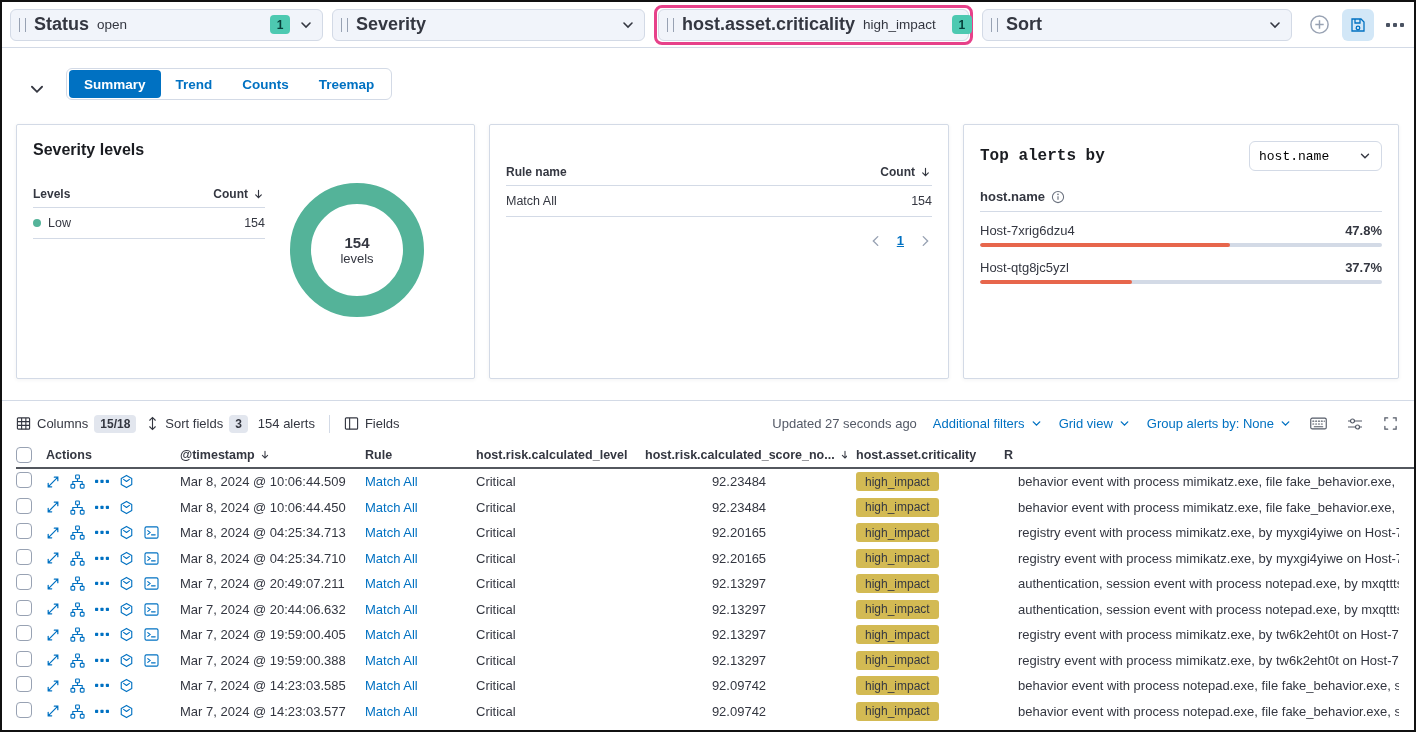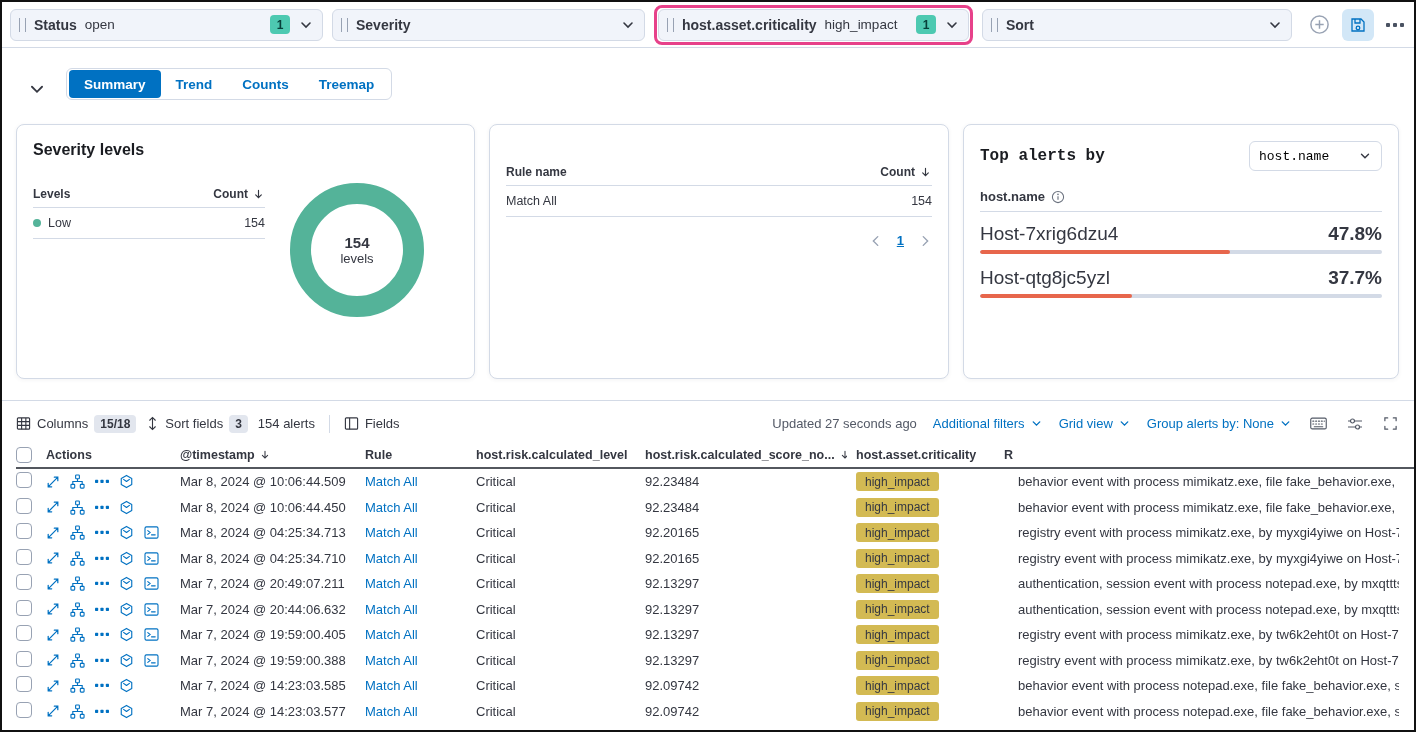--- a/index.html
+++ b/index.html
@@ -18,38 +18,38 @@
 
   
   .filter-bar { display:flex; align-items:center; height:46px; padding:0 8px; border-bottom:1px solid #d3dae6; gap:9px; }
   .pill {
     display:flex; align-items:center; width:319px; height:32px;
     border:1px solid #d3dae6; border-radius:6px; background:#f1f4fa; padding:0 8px; gap:8px;
   }
   .pink-wrap { border:3px solid #e7418a; border-radius:8px; padding:1px; display:flex; }
   .pink-wrap .pill { width:311px; }
   .drag { width:7px; height:14px; border-left:1.5px solid #98a2b3; border-right:1.5px solid #98a2b3; flex:0 0 auto; }
-  .pill .flabel { font-weight:700; font-size:14px; color:#343741; white-space:nowrap; }
+  .pill .flabel { font-weight:700; font-size:18px; color:#343741; white-space:nowrap; }
   .pill .fvalue { font-size:13.5px; color:#343741; white-space:nowrap; }
   .pill .spacer { flex:1; }
   .count-badge { background:#4dc9b1; color:#07403a; font-weight:700; font-size:12px; border-radius:4px; min-width:20px; height:19px; display:flex; align-items:center; justify-content:center; padding:0 5px; }
   .chev { color:#343741; flex:0 0 auto; }
   .bar-icons { display:flex; align-items:center; gap:10px; margin-left:6px; }
   .icon-btn { background:none; border:none; cursor:pointer; padding:2px; display:flex; align-items:center; }
   .save-btn { background:#d2e7f7; border-radius:6px; width:32px; height:32px; display:flex; align-items:center; justify-content:center; border:none; cursor:pointer; }
 
   
   .tabs-row { display:flex; align-items:flex-end; gap:18px; margin:20px 14px 0 24px; }
   .tab-group { display:flex; border:1px solid #d3dae6; border-radius:6px; background:#fff; height:32px; align-items:center; padding:0 2px; }
   .tab { border:none; background:none; cursor:pointer; font-family:inherit; font-size:13.5px; font-weight:600; color:#0071c2; padding:0 15px; height:28px; border-radius:4px; }
   .tab.selected { background:#0071c2; color:#fff; font-weight:700; }
 
   
   .cards-row { display:flex; gap:14px; margin:24px 14px 0 14px; }
-  .card { border:1px solid #d3dae6; border-radius:8px; background:#fff; box-shadow:0 1px 4px rgba(52,55,65,.06); height:255px; padding:16px; position:relative; }
+  .card { border:1px solid #d3dae6; border-radius:2px; background:#fff; box-shadow:0 1px 4px rgba(52,55,65,.06); height:255px; padding:16px; position:relative; }
   .card h3 { font-size:16px; font-weight:700; color:#1a1c21; }
   .card-1 { width:459px; display:flex; }
   .card-2 { width:460px; }
   .card-3 { width:436px; }
 
   .sev-left { width:232px; }
   .mini-head { display:flex; justify-content:space-between; font-size:12px; font-weight:700; padding:10px 0 6px; border-bottom:1px solid #d3dae6; margin-top:18px; }
   .card-2 .mini-head { margin-top:14px; }
   .mini-row { display:flex; justify-content:space-between; align-items:center; font-size:12.5px; padding:8px 0; border-bottom:1px solid #d3dae6; }
   .dot { width:8px; height:8px; border-radius:50%; background:#54b399; display:inline-block; margin-right:7px; }
@@ -61,21 +61,21 @@
   .donut .dl { font-size:13px; color:#343741; }
 
   .pagination { display:flex; justify-content:flex-end; align-items:center; gap:14px; margin-top:16px; }
   .page-num { color:#0071c2; font-weight:700; text-decoration:underline; font-size:13px; cursor:pointer; background:none; border:none; font-family:inherit; }
   .page-arrow { color:#98a2b3; background:none; border:none; cursor:pointer; }
 
   .card3-head { display:flex; align-items:center; justify-content:space-between;font-family:Liberation Mono, monospace; }
   .select-box { display:flex; align-items:center; justify-content:space-between; width:133px; height:30px; border:1px solid #d3dae6; border-radius:6px; background:#fff; padding:0 9px; font-size:13px; cursor:pointer; font-family:inherit; }
   .field-head { display:flex; align-items:center; gap:6px; font-size:13px; font-weight:700; margin-top:18px; padding-bottom:7px; border-bottom:1px solid #d3dae6; }
   .host-row { margin-top:8px; }
-  .host-line { display:flex; justify-content:space-between; align-items:center; font-size:19px; padding:3px 0 5px; }
+  .host-line { display:flex; justify-content:space-between; align-items:center; font-size:13px; padding:3px 0 5px; }
   .host-line .pct { font-weight:700; }
   .track { height:4px; background:#d3dae6; border-radius:2px; overflow:hidden; }
   .fill { height:4px; background:#e7664c; border-radius:2px; }
 
   .section-divider { border:none; border-top:1px solid #d3dae6; margin-top:21px; }
 
   
   .table-toolbar { display:flex; align-items:center; padding:13px 14px 9px 14px; gap:10px; }
   .tb-item { display:flex; align-items:center; gap:6px; background:none; border:none; font-family:inherit; font-size:13px; color:#343741; cursor:pointer; }
   .tb-badge { background:#e2e6ee; border-radius:4px; font-size:12px; font-weight:700; padding:2px 6px; }
@@ -90,21 +90,21 @@
   .tgrid { display:grid; grid-template-columns:30px 134px 185px 111px 169px 202px 157px 395px 1fr; align-items:center; }
   .thead { height:27px; font-size:12.5px; font-weight:700; border-bottom:2px solid #53575e; }
   .thead > div { display:flex; align-items:center; gap:4px; overflow:hidden; white-space:nowrap; }
   .thead .num-h { padding-right:4px; }
   .trow { height:25.5px; font-size:13px; }
   .trow > div { overflow:hidden; white-space:nowrap; }
   .cb { width:16px; height:16px; border:1px solid #98a2b3; border-radius:4px; background:#fff; cursor:pointer; }
   .actions-cell { display:flex; align-items:center; gap:10px; color:#0071c2; }
   .actions-cell .abtn { background:none; border:none; padding:0; color:#0071c2; cursor:pointer; display:flex; }
   .link { color:#0071c2; cursor:pointer; text-decoration:none; }
-  .num-cell { text-align:left; padding-right:14px; font-variant-numeric:tabular-nums; }
+  .num-cell { text-align:center; padding-right:14px; font-variant-numeric:tabular-nums; }
   .crit-badge { display:inline-block; background:#d3ba53; color:#343741; font-size:12px; border-radius:3px; padding:2.5px 9px; line-height:1.2; }
 </style>
 </head>
 <body>
 
 <div class="filter-bar">
 
   <div class="pill">
     <span class="drag"></span>
     <span class="flabel">Status</span>

